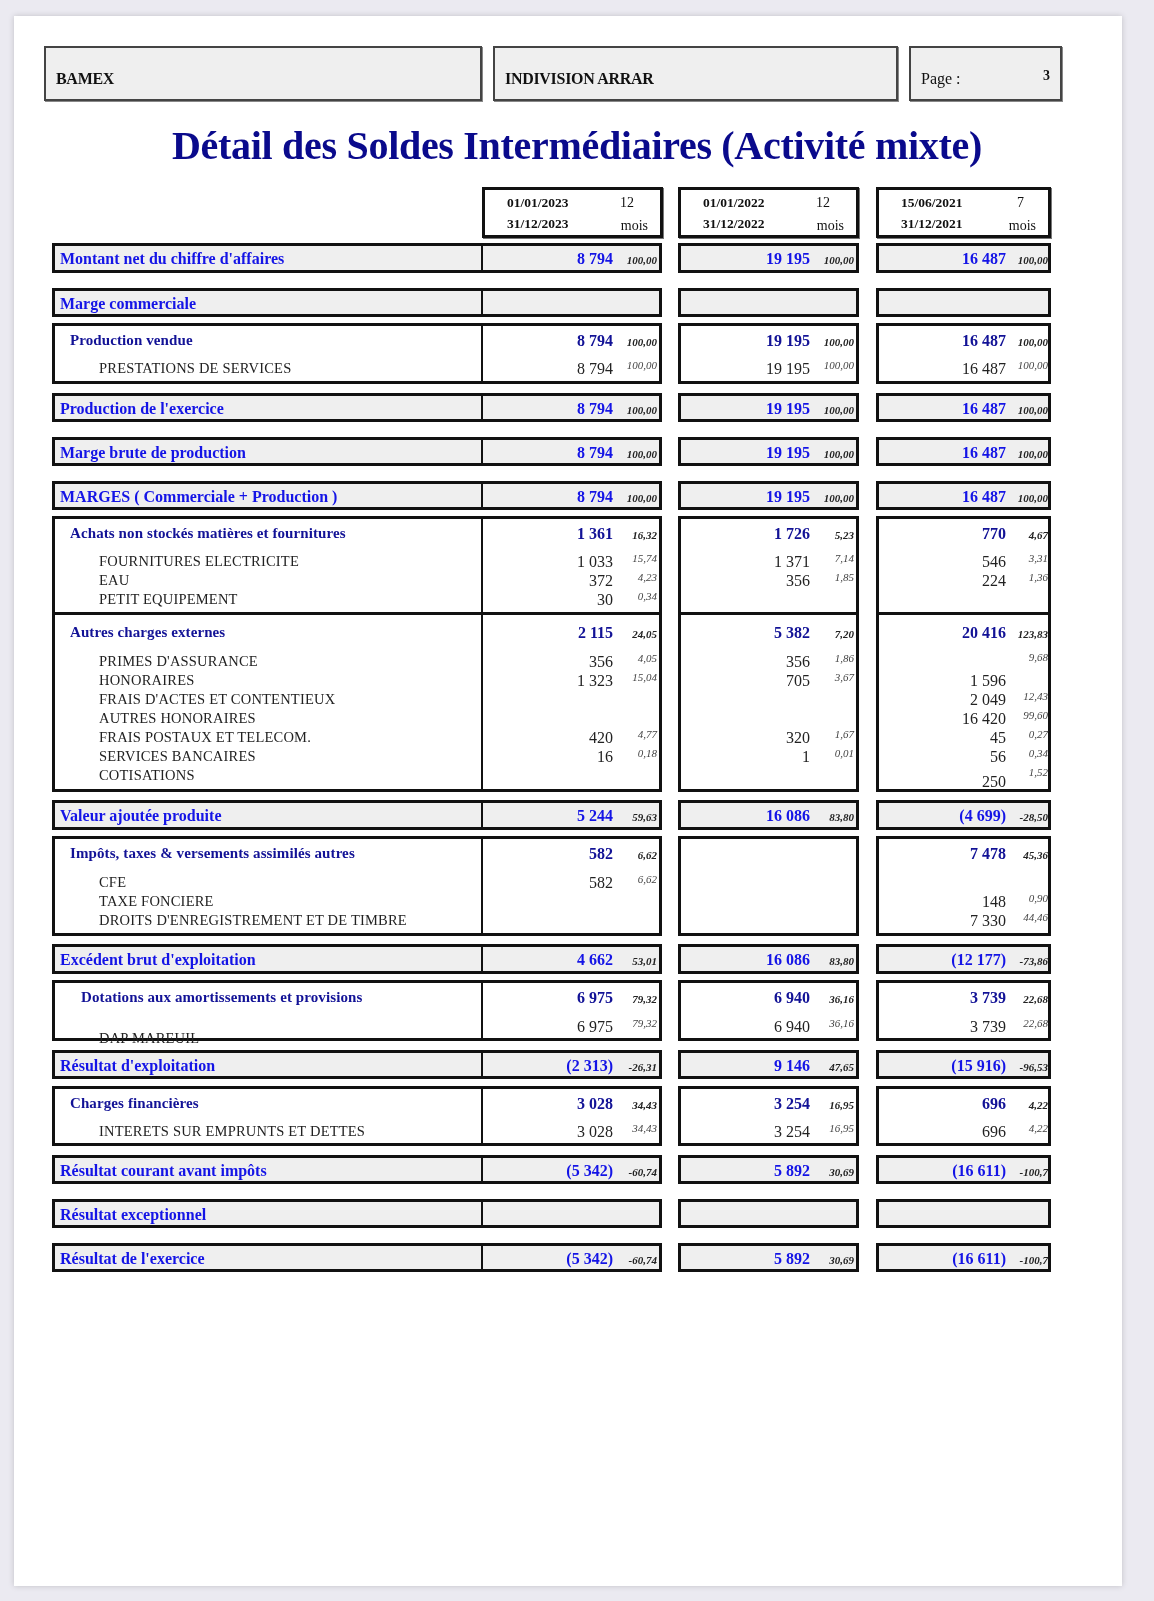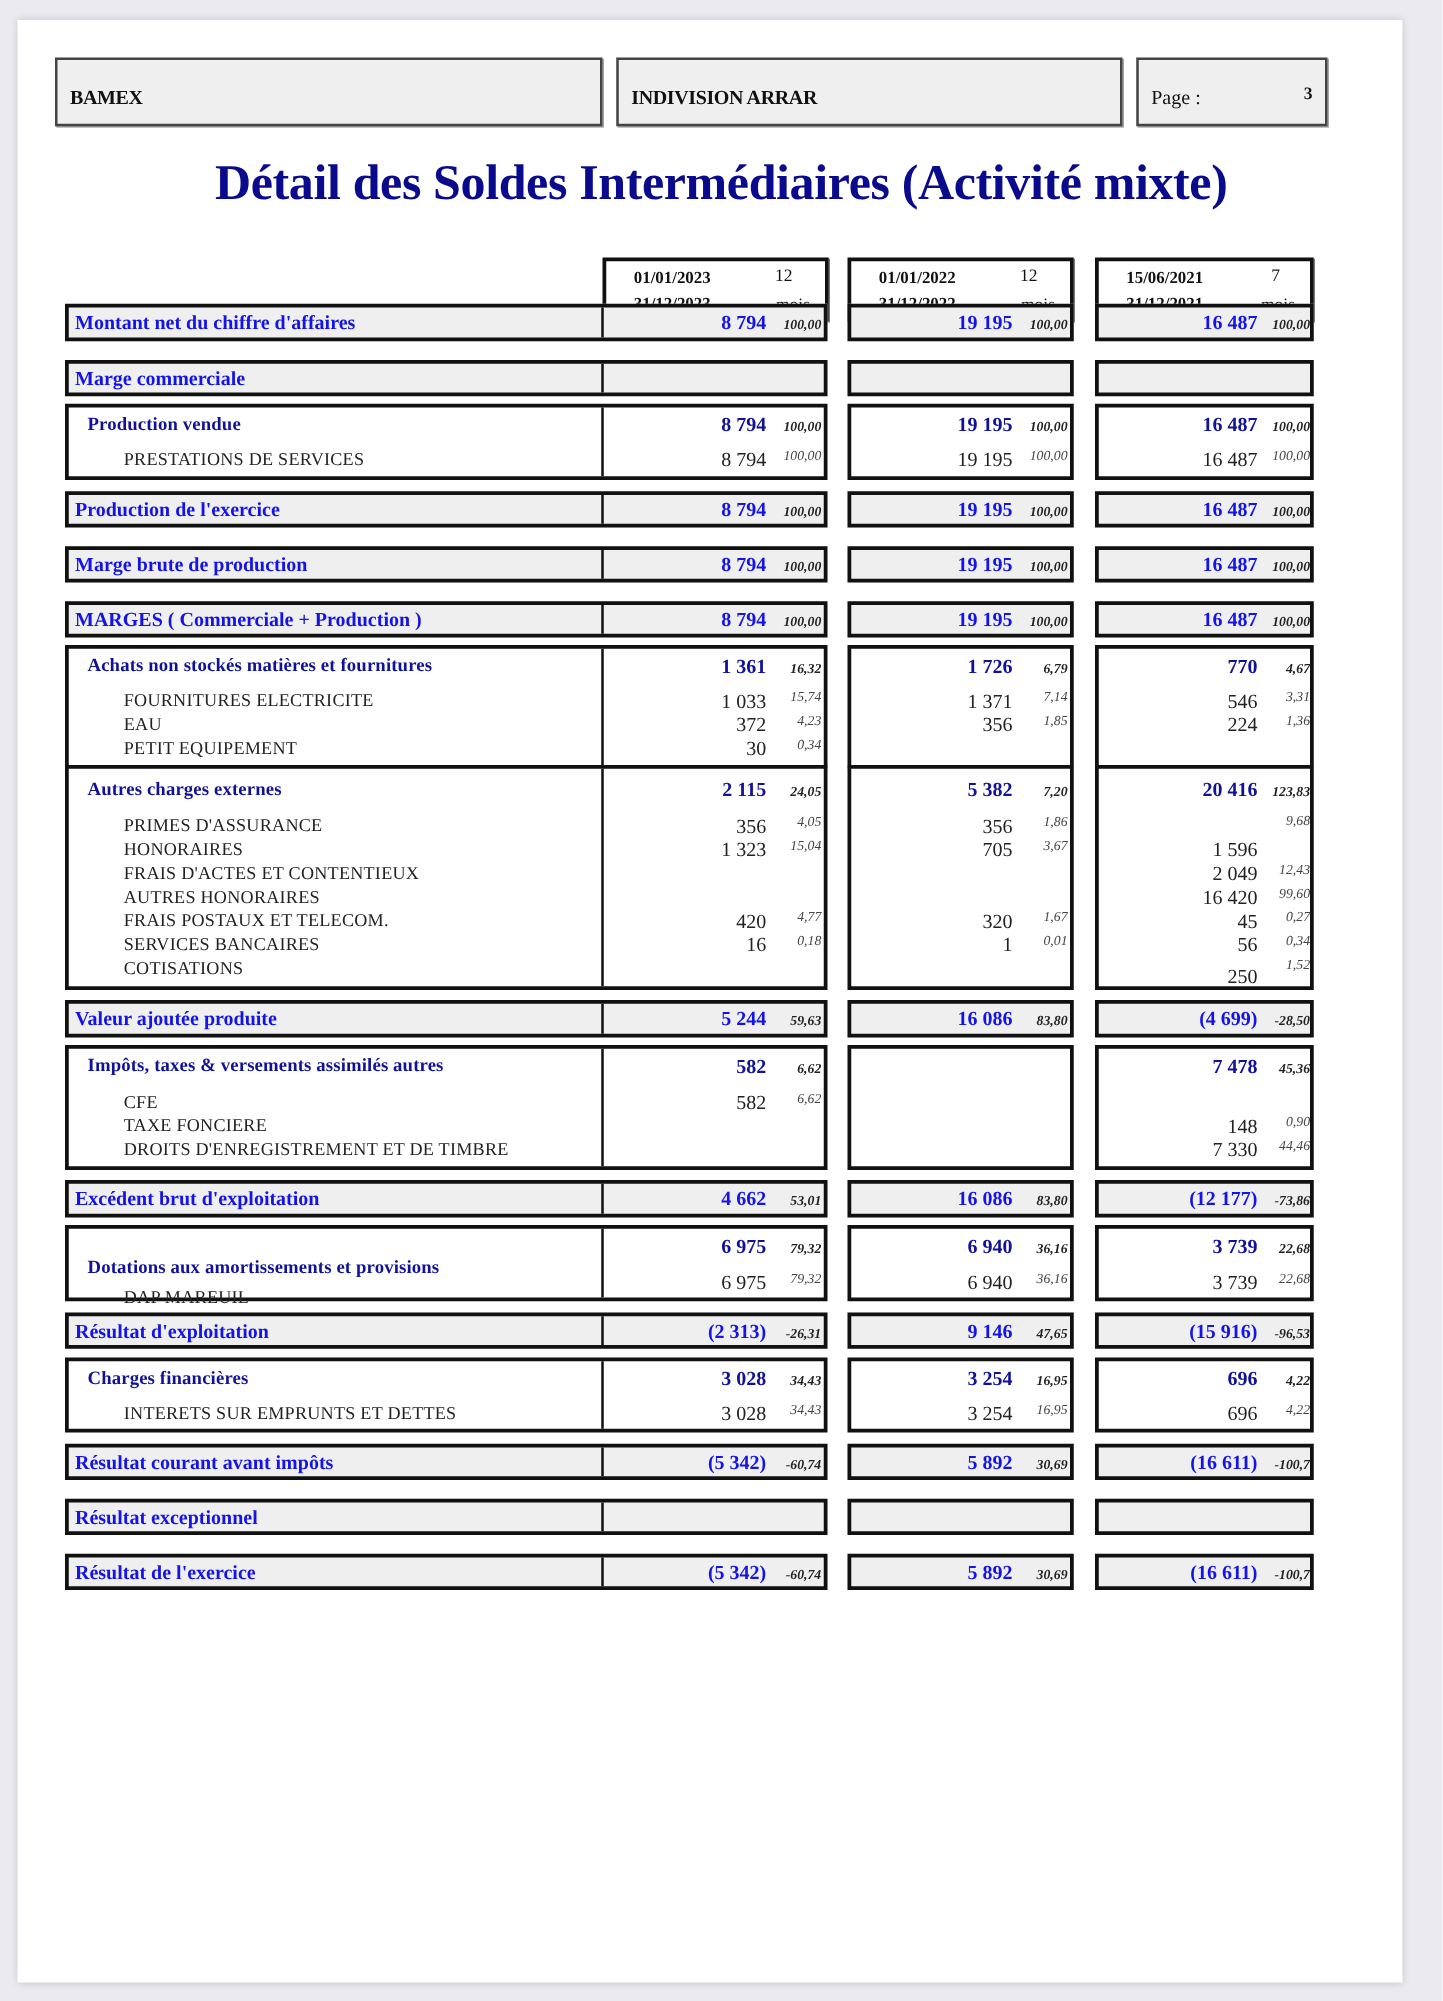--- a/index.html
+++ b/index.html
@@ -7,21 +7,21 @@
          font-family:"Liberation Serif", serif; color:#111; }
   .page { position:absolute; left:14px; top:16px; width:1108px; height:1570px; background:#fff;
           box-shadow: 0 0 6px rgba(0,0,0,0.18); }
   .abs { position:absolute; box-sizing:border-box; }
   .hbox { border:2px solid #444; background:#efefef; box-shadow:1px 1px 0 #888; }
   .htext { position:absolute; left:10px; top:22px; font-weight:bold; font-size:16px; letter-spacing:-0.3px; }
   .pagelabel { position:absolute; left:10px; top:22px; font-size:16px; }
   .pagenum { position:absolute; right:10px; top:20px; font-weight:bold; font-size:14px; }
   .title { position:absolute; left:0; width:1154px; top:122px; text-align:center; font-weight:bold;
            font-size:40px; color:#0a0a8c; letter-spacing:-0.3px; }
-  .pbox { border:3px solid #111; box-shadow:1px 1px 0 #777; background:#fff;margin-top:19px; }
+  .pbox { border:3px solid #111; box-shadow:1px 1px 0 #777; background:#fff; }
   .pdate { position:absolute; font-weight:bold; font-size:13.5px; }
   .pnum { position:absolute; font-size:14px; }
 
   .box { border:3px solid #111; }
   .shade { background:#efefef; }
   .white { background:#fff; }
   .divider { position:absolute; top:0; bottom:0; width:2px; background:#111; }
   .lbl-main { position:absolute; left:7px; font-weight:bold; font-size:16px; color:#1414e6; white-space:nowrap; }
   .lbl-sub { position:absolute; left:17px; font-weight:bold; font-size:15px; color:#121296; white-space:nowrap; letter-spacing:0.1px; }
   .lbl-det { position:absolute; left:46px; font-size:14.5px; color:#222; white-space:nowrap; letter-spacing:0.2px; }
@@ -154,21 +154,21 @@
     <div class="pct p-main" style="right: 106px; top: 492px;">100,00</div>
     <div class="abs box white" style="left: 52px; top: 516px; width: 610px; height: 99px;">
       <div class="divider" style="left: 426px;"></div>
     </div>
     <div class="abs box white" style="left: 678px; top: 516px; width: 181px; height: 99px;"></div>
     <div class="abs box white" style="left: 876px; top: 516px; width: 175px; height: 99px;"></div>
     <div class="abs lbl-sub" style="left: 70px; top: 525px;">Achats non stockés matières et fournitures</div>
     <div class="val v-sub" style="right: 541px; top: 525px;">1 361</div>
     <div class="pct p-main" style="right: 497px; top: 529px;">16,32</div>
     <div class="val v-sub" style="right: 344px; top: 525px;">1 726</div>
-    <div class="pct p-main" style="right: 300px; top: 529px;">6,79</div>
+    <div class="pct p-main" style="right: 300px; top: 529px;">5,23</div>
     <div class="val v-sub" style="right: 148px; top: 525px;">770</div>
     <div class="pct p-main" style="right: 106px; top: 529px;">4,67</div>
     <div class="abs lbl-det" style="left: 99px; top: 553px;">FOURNITURES ELECTRICITE</div>
     <div class="val v-det" style="right: 541px; top: 553px;">1 033</div>
     <div class="pct p-det" style="right: 497px; top: 552px;">15,74</div>
     <div class="val v-det" style="right: 344px; top: 553px;">1 371</div>
     <div class="pct p-det" style="right: 300px; top: 552px;">7,14</div>
     <div class="val v-det" style="right: 148px; top: 553px; font-family: Liberation Serif, serif;">546</div>
     <div class="pct p-det" style="right: 106px; top: 552px;">3,31</div>
     <div class="abs lbl-det" style="left: 99px; top: 572px;">EAU</div>
@@ -301,21 +301,21 @@
     <div class="pct p-main" style="right: 497px; top: 955px;">53,01</div>
     <div class="val v-main" style="right: 344px; top: 951px;">16 086</div>
     <div class="pct p-main" style="right: 300px; top: 955px;">83,80</div>
     <div class="val v-main" style="right: 148px; top: 951px;">(12 177)</div>
     <div class="pct p-main" style="right: 106px; top: 955px;">-73,86</div>
     <div class="abs box white" style="left: 52px; top: 980px; width: 610px; height: 61px;">
       <div class="divider" style="left: 426px;"></div>
     </div>
     <div class="abs box white" style="left: 678px; top: 980px; width: 181px; height: 61px;"></div>
     <div class="abs box white" style="left: 876px; top: 980px; width: 175px; height: 61px;"></div>
-    <div class="abs lbl-sub" style="left: 70px; top: 989px; margin-top: 17px;">Dotations aux amortissements et provisions</div>
+    <div class="abs lbl-sub" style="left: 81px; top: 989px;">Dotations aux amortissements et provisions</div>
     <div class="val v-sub" style="right: 541px; top: 989px;">6 975</div>
     <div class="pct p-main" style="right: 497px; top: 993px;">79,32</div>
     <div class="val v-sub" style="right: 344px; top: 989px;">6 940</div>
     <div class="pct p-main" style="right: 300px; top: 993px;">36,16</div>
     <div class="val v-sub" style="right: 148px; top: 989px;">3 739</div>
     <div class="pct p-main" style="right: 106px; top: 993px;">22,68</div>
     <div class="abs lbl-det" style="left: 99px; top: 1018px; margin-top: 12px;">DAP MAREUIL</div>
     <div class="val v-det" style="right: 541px; top: 1018px;">6 975</div>
     <div class="pct p-det" style="right: 497px; top: 1017px;">79,32</div>
     <div class="val v-det" style="right: 344px; top: 1018px;">6 940</div>

